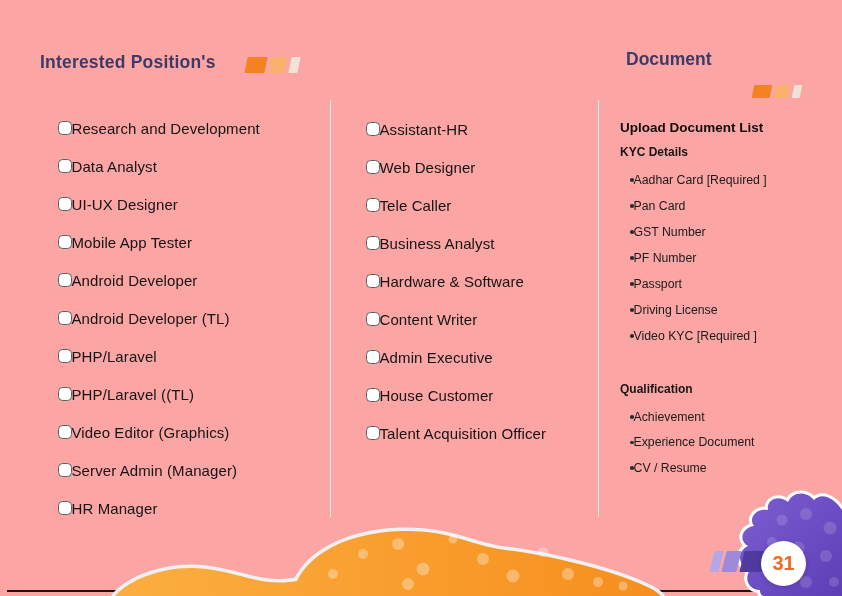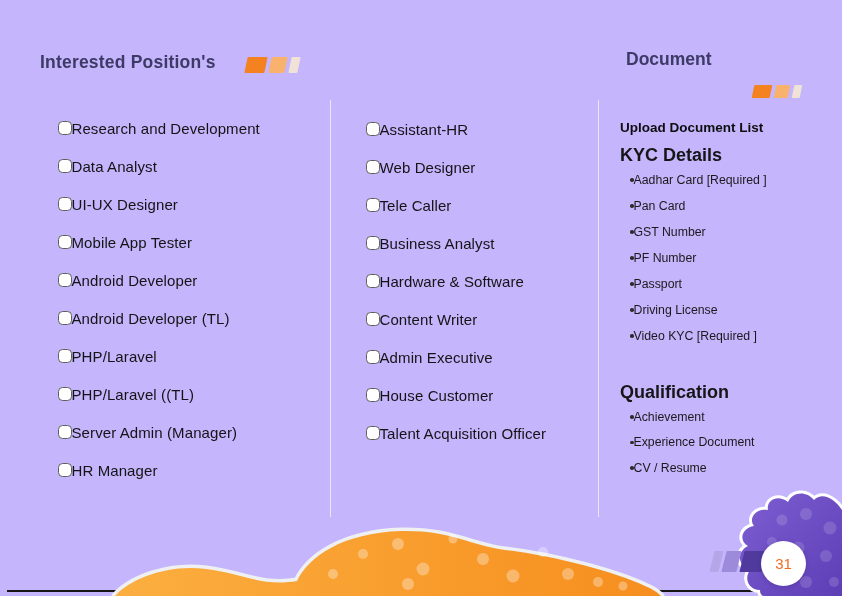--- a/index.html
+++ b/index.html
@@ -1,17 +1,17 @@
 <!DOCTYPE html>
 <html><head>
 <meta charset="utf-8">
 <style>
   html,body{margin:0;padding:0;background:#fff;}
   .page{
-    position:relative;width:842px;height:596px;background:#c4b5fd;overflow:hidden;
+    position:relative;width:842px;height:596px;background:#fca5a5;overflow:hidden;
     font-family:"Liberation Sans","DejaVu Sans",sans-serif;
   }
   
   .main-title{
     position:absolute;left:40px;top:52px;
     font-size:17.5px;font-weight:700;color:#3d3a66;letter-spacing:.2px;white-space:nowrap;
   }
   .req-title{
     position:absolute;left:621px;top:46px;
     font-size:17.5px;font-weight:700;color:#3d3a66;line-height:27px;
@@ -36,21 +36,21 @@
   .col-1{left:58px;top:109px;}
   .col-2{left:366px;top:110px;}
   .check-row{display:flex;align-items:center;height:38px;gap:0;cursor:pointer;}
   .checkbox{
     width:13.5px;height:13.5px;flex:none;background:#fff;
     border:1.6px solid #5f5f5f;border-radius:4.5px;box-sizing:border-box;
   }
   .check-label{font-size:15px;color:#141414;letter-spacing:.1px;white-space:nowrap;}
   
   .doc-heading{position:absolute;left:620px;top:120px;font-size:13.5px;font-weight:700;color:#0e0e0e;}
-  .section-title{position:absolute;left:620px;font-size:18px;font-weight:700;color:#161616;}
+  .section-title{position:absolute;left:620px;font-size:12px;font-weight:700;color:#161616;}
   .kyc-title{top:145px;}
   .qual-title{top:382px;}
   .bullets{position:absolute;left:630px;display:flex;flex-direction:column;}
   .kyc-list{top:167px;}
   .qual-list{top:404px;}
   .bullet-row{display:flex;align-items:center;gap:0;}
   .kyc-list .bullet-row{height:26px;}
   .qual-list .bullet-row{height:25.5px;}
   .dot{width:3.5px;height:3.5px;border-radius:50%;background:#2c2c2c;flex:none;}
   .bullet-label{font-size:12.3px;color:#1a1a1a;white-space:nowrap;}
@@ -61,21 +61,21 @@
   .purple-bars{position:absolute;left:712px;top:551px;z-index:4;display:flex;gap:3px;align-items:center;}
   .purple-bars .pbar{display:inline-block;height:21px;transform:skewX(-14deg);border-radius:1px;}
   .purple-bars .p1{width:9px;background:#b5a7e7;}
   .purple-bars .p2{width:15px;background:#9d8ada;}
   .purple-bars .p3{width:25px;background:#503a9e;}
   .page-circle{
     position:absolute;left:761px;top:541px;width:45px;height:45px;z-index:5;
     background:#ffffff;border-radius:50%;display:flex;align-items:center;justify-content:center;
     box-shadow:0 1px 5px rgba(50,25,110,.28);
   }
-  .page-num{font-size:15px;font-weight:400;color:#f26a21;}
+  .page-num{font-size:20px;font-weight:700;color:#f26a21;}
 </style>
 </head>
 <body>
 
 <div class="page">
 
   <div class="main-title">Interested Position's</div>
   <div class="accent-bars bars-1">
     <span class="bar b1" style="background:#F58220"></span>
     <span class="bar b2" style="background:#F9B26D"></span>
@@ -129,20 +129,24 @@
       <div class="check-row">
         <span class="checkbox"></span>
         <span class="check-label">PHP/Laravel</span>
       </div>
 
       <div class="check-row">
         <span class="checkbox"></span>
         <span class="check-label">PHP/Laravel ((TL)</span>
       </div>
 
+      <div class="check-row">
+        <span class="checkbox"></span>
+        <span class="check-label">Video Editor (Graphics)</span>
+      </div>
 
       <div class="check-row">
         <span class="checkbox"></span>
         <span class="check-label">Server Admin (Manager)</span>
       </div>
 
       <div class="check-row">
         <span class="checkbox"></span>
         <span class="check-label">HR Manager</span>
       </div>

